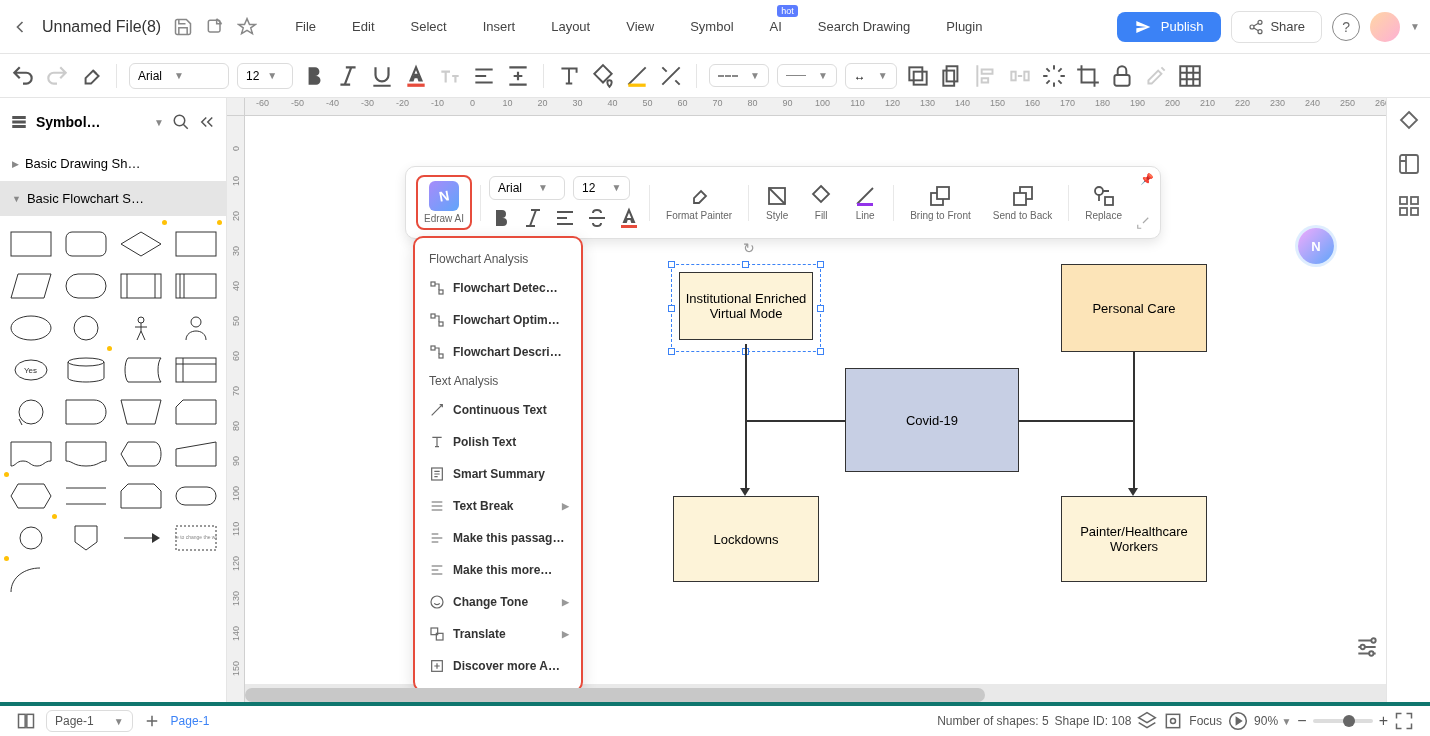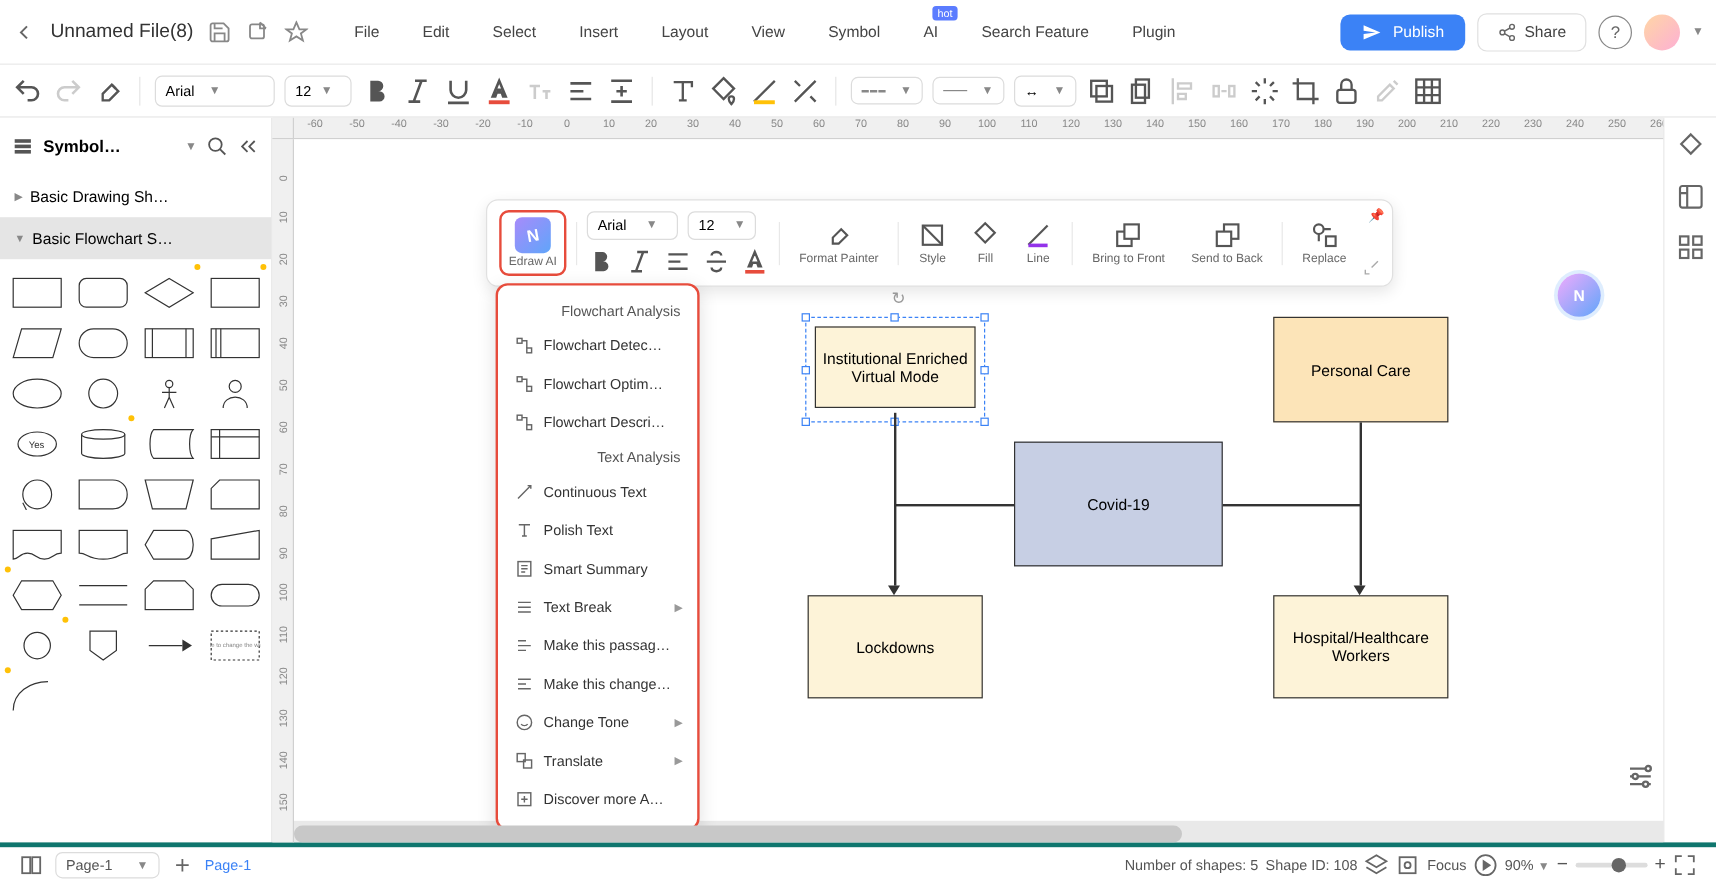--- a/index.html
+++ b/index.html
@@ -63,23 +63,23 @@
 .float-icon { width: 24px; height: 24px; display: flex; align-items: center; justify-content: center; color: #444; cursor: pointer; }
 .float-sep { width: 1px; height: 36px; background: #e8e8e8; margin: 0 2px; }
 .float-font { border: 1px solid #dcdcdc; border-radius: 6px; padding: 4px 8px; font-size: 12px; display: flex; align-items: center; gap: 16px; cursor: pointer; }
 .float-inline { display: flex; gap: 8px; align-items: center; }
 .ai-icon { width: 30px; height: 30px; display: flex; align-items: center; justify-content: center; background: linear-gradient(135deg, #a78bfa, #60a5fa); border-radius: 6px; }
 .ai-icon span { color: #fff; font-weight: bold; font-size: 14px; transform: rotate(-10deg); }
 .pin-icon { position: absolute; top: 6px; right: 6px; font-size: 11px; color: #aaa; cursor: pointer; }
 .float-row3 { display: flex; gap: 4px; }
 
 
-.ai-dropdown { position: absolute; top: 120px; left: 168px; width: 170px; background: #fff; border: 2px solid #e74c3c; border-radius: 10px; box-shadow: 0 4px 16px rgba(0,0,0,.12); padding: 8px 4px; text-align: right; }
+.ai-dropdown { position: absolute; top: 120px; left: 168px; width: 170px; background: #fff; border: 2px solid #e74c3c; border-radius: 10px; box-shadow: 0 4px 16px rgba(0,0,0,.12); padding: 8px 4px; }
 .ai-section-title { font-size: 12px; color: #555; padding: 6px 10px; }
-.ai-item { font-size: 12px; color: #333; padding: 8px 10px; display: flex; align-items: center; gap: 8px; cursor: pointer; border-radius: 6px; position: relative; }
+.ai-item { font-size: 12px; color: #333; padding: 8px 10px; display: flex; align-items: center; gap: 8px; cursor: pointer; border-radius: 6px; position: relative; font-weight: bold; }
 .ai-item-icon { width: 16px; height: 16px; color: #666; flex: none; }
 .ai-item .sub-caret { position: absolute; right: 8px; font-size: 9px; color: #999; }
 
 
 .fc-node { position: absolute; border: 1.5px solid #333; display: flex; align-items: center; justify-content: center; text-align: center; font-size: 13px; padding: 4px; }
 .fc-sel { position: absolute; border: 1px dashed #3b82f6; }
 .handle { position: absolute; width: 7px; height: 7px; background: #fff; border: 1.5px solid #3b82f6; }
 .fc-line { position: absolute; background: #333; }
 .fc-arrow { position: absolute; width: 0; height: 0; border-left: 5px solid transparent; border-right: 5px solid transparent; border-top: 8px solid #333; }
 .refresh-ind { position: absolute; font-size: 14px; color: #999; }
@@ -126,21 +126,21 @@
   </div>
   <div class="menu-row">
     <span class="menu-item">File</span>
     <span class="menu-item">Edit</span>
     <span class="menu-item">Select</span>
     <span class="menu-item">Insert</span>
     <span class="menu-item">Layout</span>
     <span class="menu-item">View</span>
     <span class="menu-item">Symbol</span>
     <span class="menu-item hot">AI</span>
-    <span class="menu-item">Search Feature</span>
+    <span class="menu-item">Search Drawing</span>
     <span class="menu-item">Plugin</span>
   </div>
   <div class="topbar-right">
     <div class="publish-btn">
       <svg width="16" height="16" viewBox="0 0 24 24" fill="#fff">
           <path d="M2 21l21-9L2 3v7l15 2-15 2z"></path>
         </svg>
       <span>Publish</span>
     </div>
     <div class="share-btn">
@@ -691,21 +691,21 @@
         <div class="ai-item">
             <svg class="ai-item-icon" viewBox="0 0 24 24" fill="none" stroke="#666" stroke-width="1.8">
               <path d="M4 6h10M4 12h16M4 18h10"></path>
             </svg>
             <span>Make this passag…</span>
           </div>
         <div class="ai-item">
             <svg class="ai-item-icon" viewBox="0 0 24 24" fill="none" stroke="#666" stroke-width="1.8">
               <path d="M4 6h16M4 12h10M4 18h16"></path>
             </svg>
-            <span>Make this change…</span>
+            <span>Make this more…</span>
           </div>
         <div class="ai-item">
             <svg class="ai-item-icon" viewBox="0 0 24 24" fill="none" stroke="#666" stroke-width="1.8">
               <circle cx="12" cy="12" r="9"></circle>
               <path d="M8 14s1 2 4 2 4-2 4-2M9 9h.01M15 9h.01"></path>
             </svg>
             <span>Change Tone</span>
             <span class="sub-caret">▶</span>
           </div>
         <div class="ai-item">
@@ -744,21 +744,21 @@
       <div class="fc-node" style="top:148px;left:816px;width:146px;height:88px;background:#fce4b8">
           <span>Personal Care</span>
         </div>
       <div class="fc-node" style="top:252px;left:600px;width:174px;height:104px;background:#c7cfe4">
           <span>Covid-19</span>
         </div>
       <div class="fc-node" style="top:380px;left:428px;width:146px;height:86px;background:#fdf3d8">
           <span>Lockdowns</span>
         </div>
       <div class="fc-node" style="top:380px;left:816px;width:146px;height:86px;background:#fdf3d8">
-          <span>Hospital/Healthcare Workers</span>
+          <span>Painter/Healthcare Workers</span>
         </div>
 
       <div class="fc-line" style="top:304px;left:501px;width:99px;height:1.5px"></div>
       <div class="fc-line" style="top:228px;left:500px;width:1.5px;height:76px"></div>
       <div class="fc-line" style="top:304px;left:774px;width:115px;height:1.5px"></div>
       <div class="fc-line" style="top:236px;left:888px;width:1.5px;height:68px"></div>
       <div class="fc-line" style="top:304px;left:888px;width:1.5px;height:68px"></div>
       <div class="fc-arrow" style="top:372px;left:883px"></div>
       <div class="fc-line" style="top:304px;left:500px;width:1.5px;height:68px"></div>
       <div class="fc-arrow" style="top:372px;left:495px"></div>

